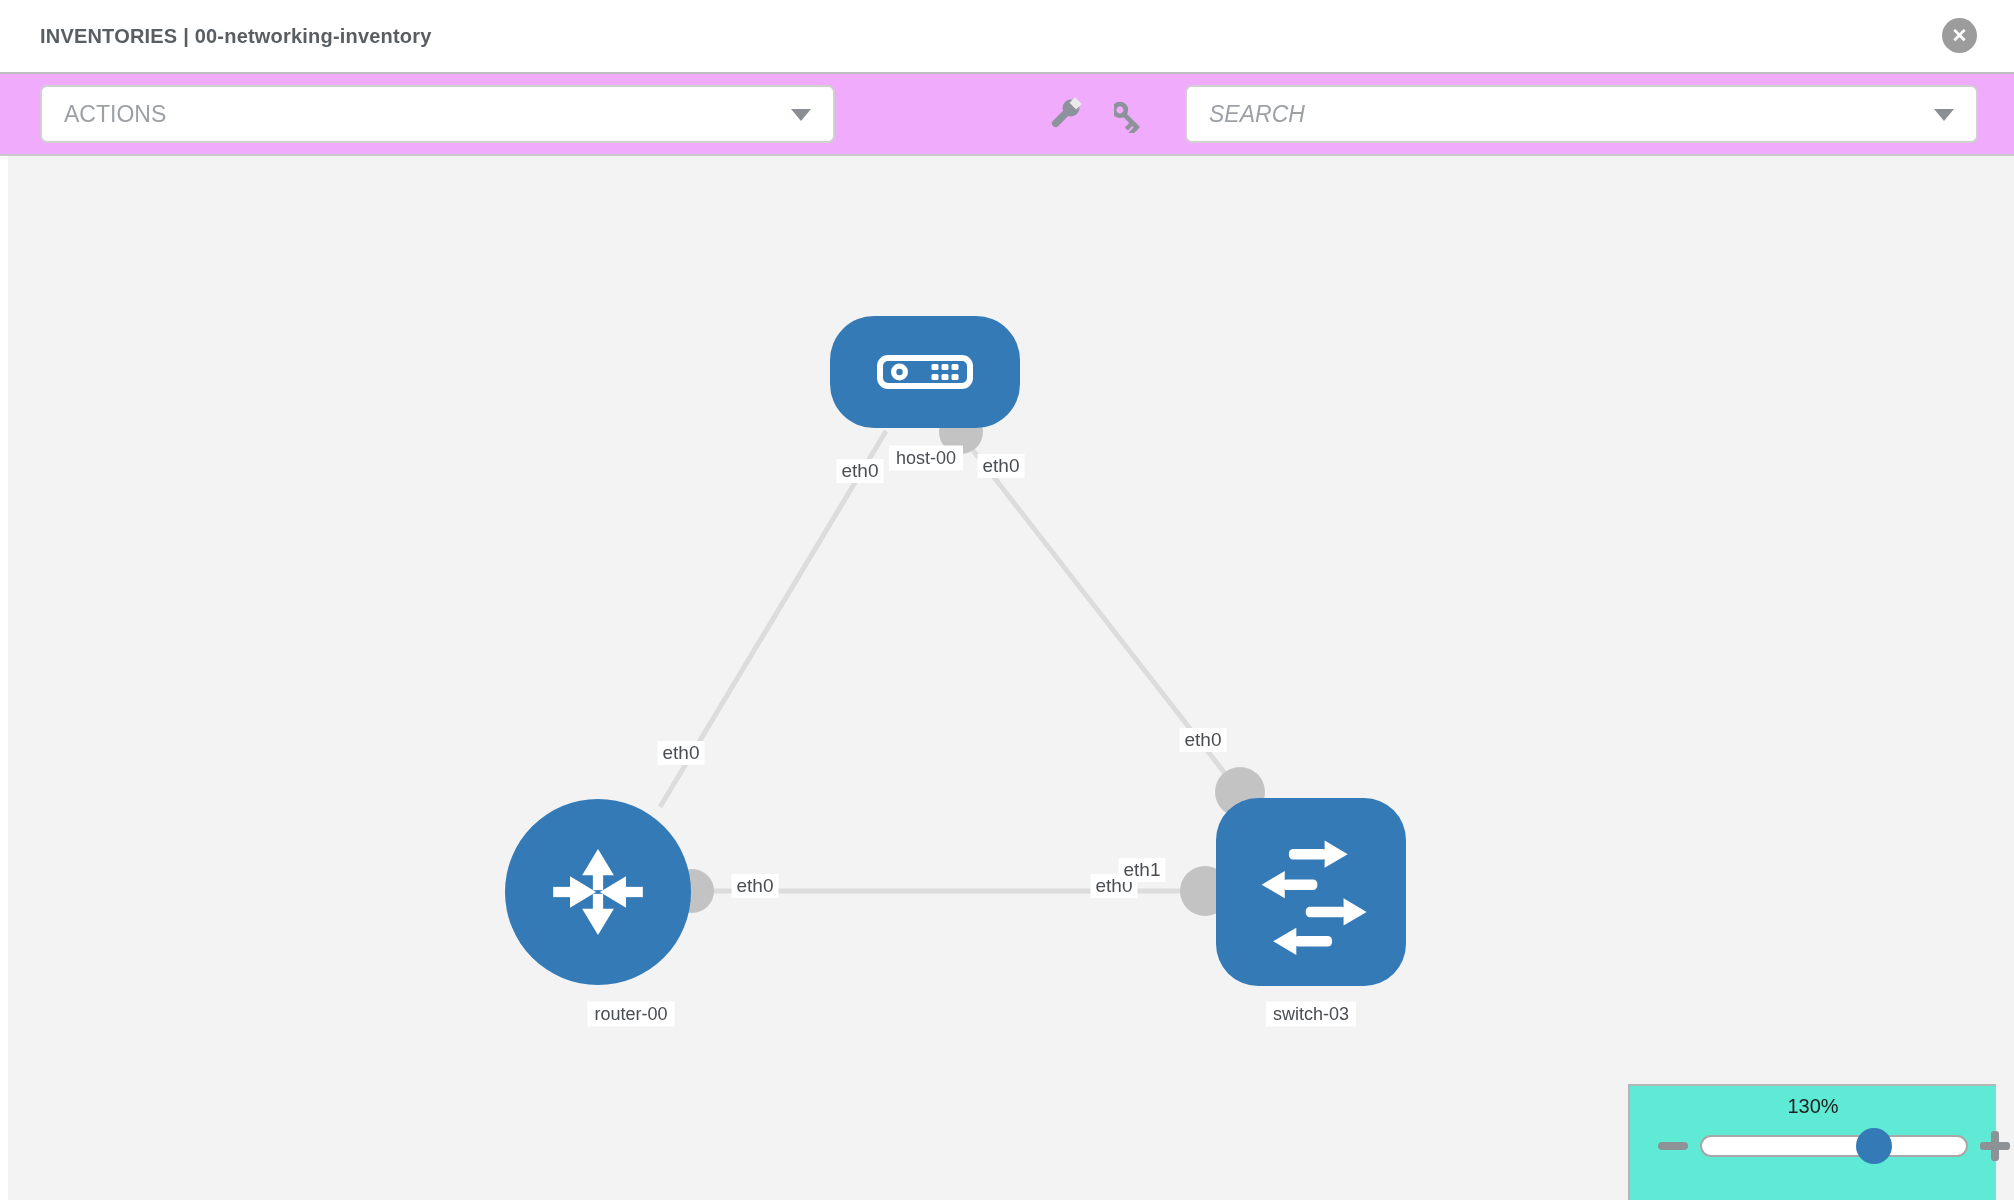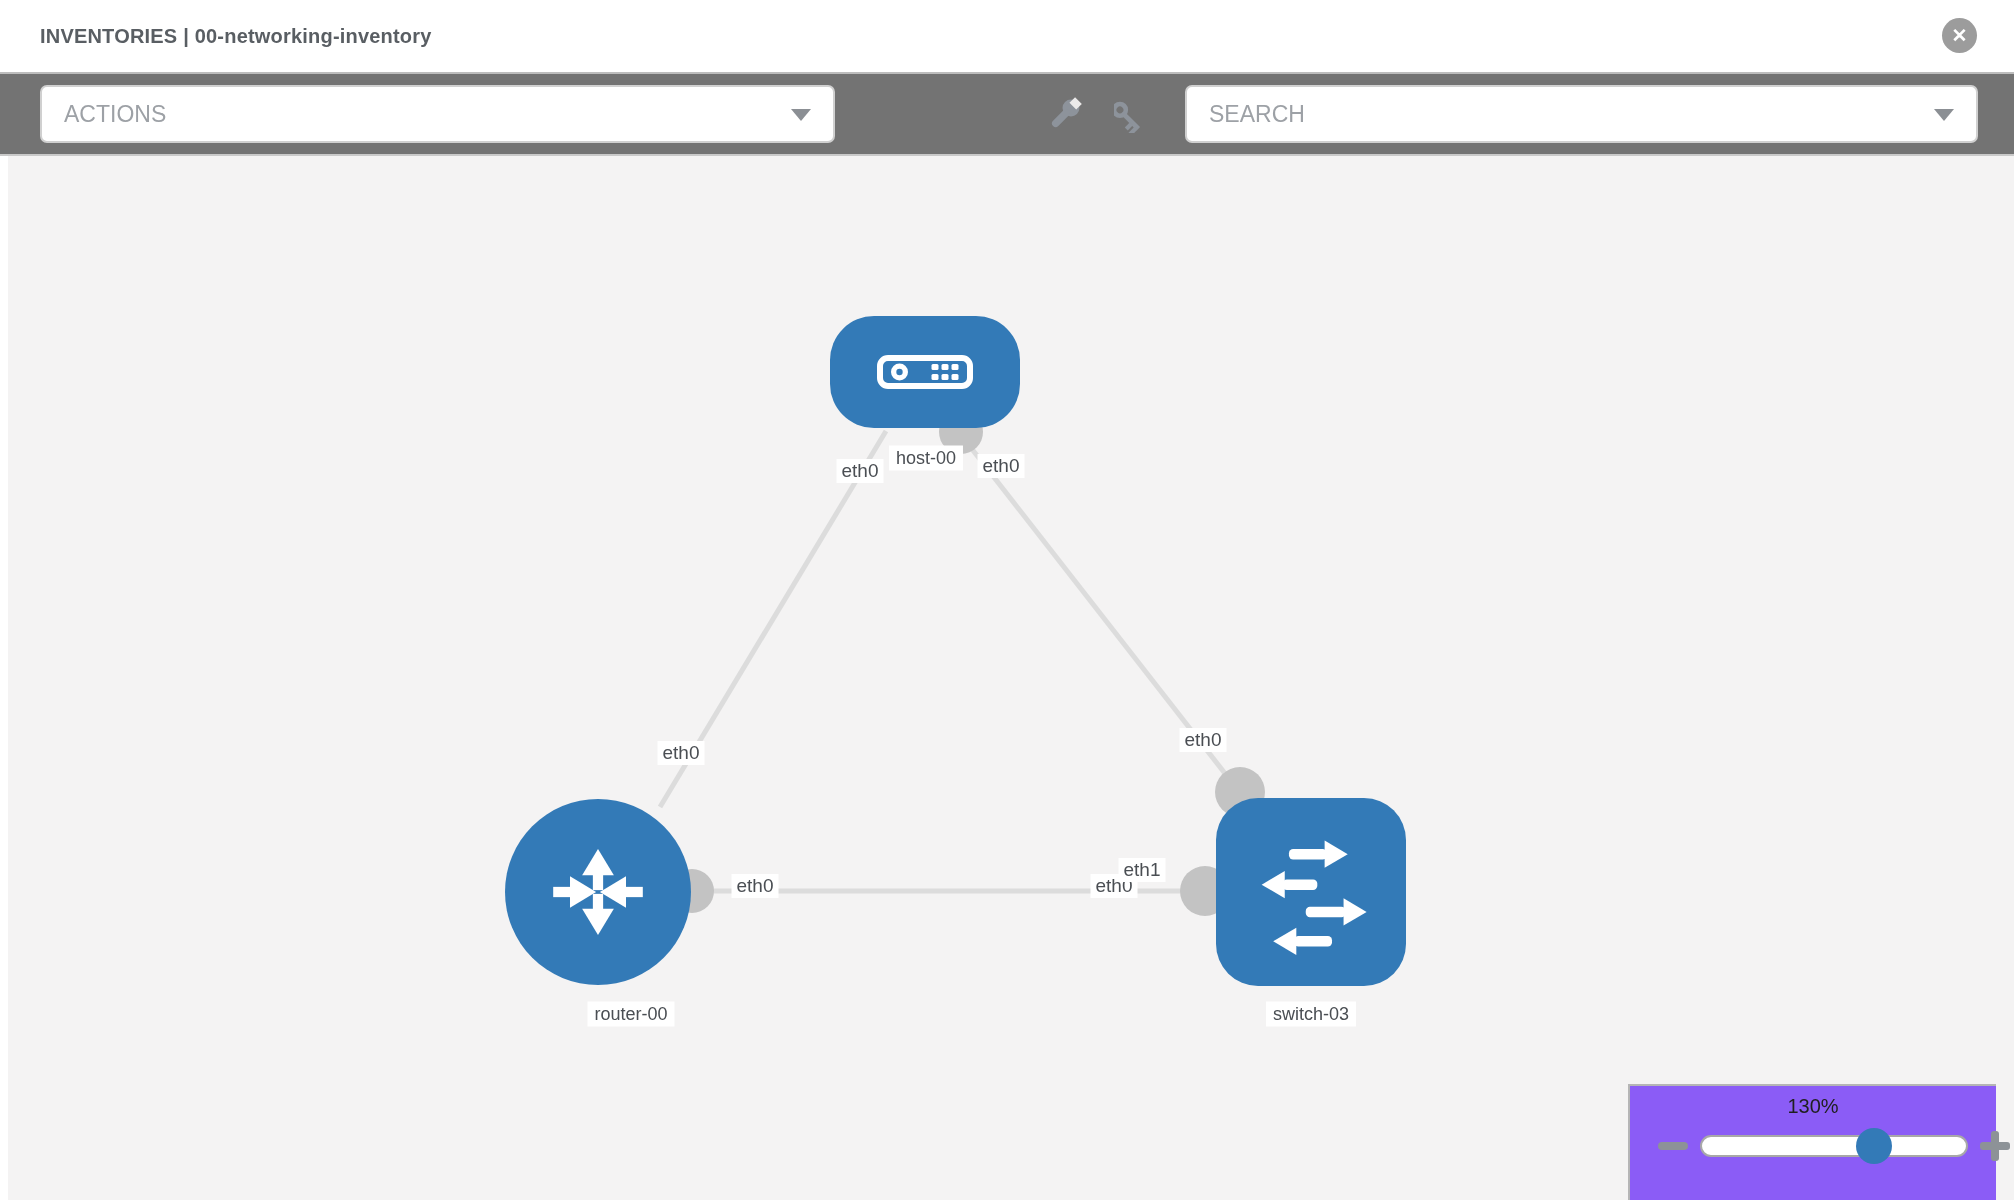--- a/index.html
+++ b/index.html
@@ -10,26 +10,26 @@
   .header { position:absolute; left:0; top:0; width:2014px; height:72px; background:#fff; }
   .page-title { position:absolute; left:40px; top:50%; transform:translateY(-50%);
                 font-size:20px; font-weight:bold; color:#595e63; letter-spacing:.2px; }
   .close-btn { position:absolute; right:37px; top:18px; width:35px; height:35px;
                border:none; border-radius:50%; background:#9c9c9c; color:#fff;
                display:flex; align-items:center; justify-content:center; cursor:pointer; }
   .close-btn span { font-size:19px; font-weight:bold; line-height:1; }
 
   
   .toolbar { position:absolute; left:0; top:72px; width:2014px; height:84px;
-             background:#737373; border-top:2px solid #bdbdbd; border-bottom:2px solid #c9c9c9; }
+             background:#f0abfc; border-top:2px solid #bdbdbd; border-bottom:2px solid #c9c9c9; }
   .select { position:absolute; top:11px; height:58px; background:#fff;
             border:2px solid #d0d0d0; border-radius:7px; display:flex; align-items:center;
             padding:0 22px; font-size:23px; color:#9da1a6; cursor:pointer; }
   .select-actions { left:40px;  width:795px; }
-  .select-search  { left:1185px; width:793px; }
+  .select-search  { left:1185px; width:793px;font-style:italic; }
   .caret { position:absolute; right:22px; top:50%; margin-top:-5px; width:0; height:0;
            border-left:10px solid transparent; border-right:10px solid transparent;
            border-top:12px solid #8b8f94; }
   .tool-icons { position:absolute; left:1046px; top:0; height:100%;
                 display:flex; align-items:center; gap:30px; }
   .tool-icons svg { cursor:pointer; }
 
   
   .canvas { position:absolute; left:0; top:156px; width:2014px; height:1044px;
             background:#f4f3f3;margin-left:8px; }
@@ -41,21 +41,21 @@
   .node-router { left:497px;  top:643px; width:186px; height:186px; border-radius:50%; }
   .node-switch { left:1208px; top:642px; width:190px; height:188px; border-radius:42px; }
 
   .lbl { position:absolute; transform:translate(-50%,-50%); background:#fff;
          color:#4a4e53; white-space:nowrap; z-index:3; }
   .lbl-if   { font-size:19px; padding:1px 5px; }
   .lbl-node { font-size:18px; padding:2px 7px; }
 
   
   .zoom-panel { position:absolute; left:1620px; top:928px; width:368px; height:116px;
-                background:#8b5cf6; border-left:2px solid #b5b5b5; border-top:2px solid #b5b5b5;
+                background:#5eead4; border-left:2px solid #b5b5b5; border-top:2px solid #b5b5b5;
                 z-index:5; }
   .zoom-level { position:absolute; left:0; top:9px; width:100%; text-align:center;
                 font-size:20px; color:#1f1f1f; }
   .zoom-minus { position:absolute; left:28px; top:56px; width:30px; height:8px;
                 border-radius:4px; background:#8d9297; cursor:pointer; }
   .zoom-track { position:absolute; left:70px; top:49px; width:268px; height:22px;
                 background:#fff; border:2px solid #a8a8a8; border-radius:12px; cursor:pointer; }
   .zoom-thumb { position:absolute; left:154px; top:-9px; width:36px; height:36px;
                 border-radius:50%; background:#337ab7; cursor:grab; }
   .zoom-plus  { position:absolute; left:350px; top:45px; width:30px; height:30px; cursor:pointer; }

